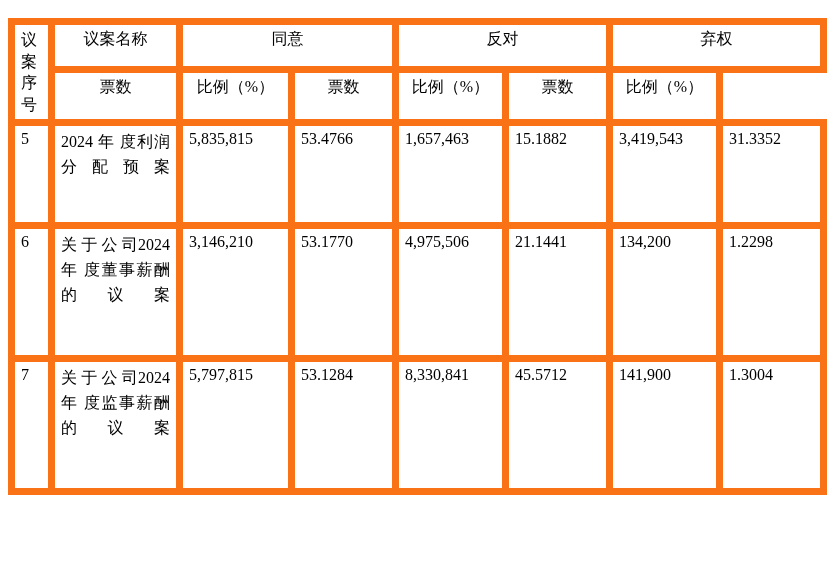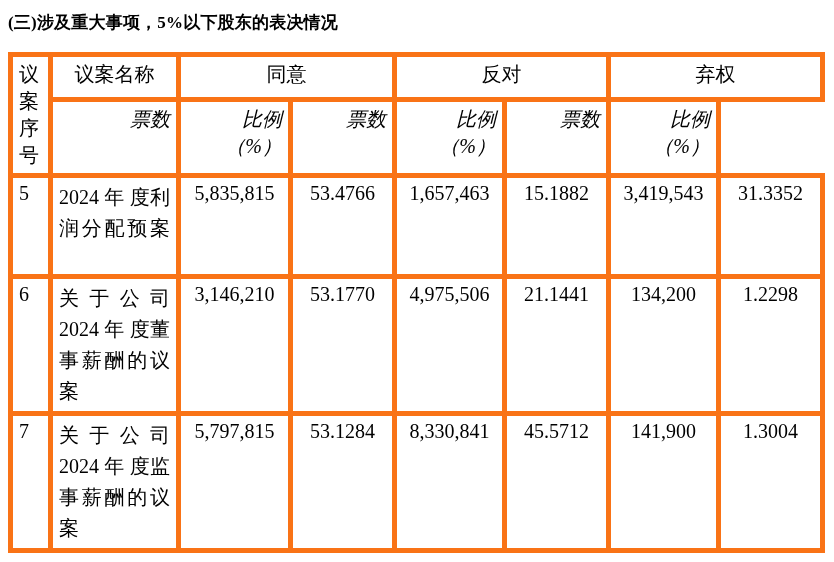--- a/index.html
+++ b/index.html
@@ -31,37 +31,36 @@
     letter-spacing: 0.2px;
   }
   table.vote-table {
     border-collapse: collapse;
     margin: 18px 0 0 8px;
     width: 812px;
     table-layout: fixed;
   }
   table.vote-table th,
   table.vote-table td {
-    border: 5px solid #f97316;
+    border: 7px solid #f97316;
     font-weight: normal;
-    font-size: 20px;
+    font-size: 16px;
     font-family: "Liberation Serif", "DejaVu Serif", serif;
     padding: 4px 6px;
     vertical-align: top;
   }
   th.group-head {
     text-align: center;
     vertical-align: middle;
     height: 26px;
   }
   th.sub-head {
-    text-align: right;
+    text-align: center;
     vertical-align: middle;
     height: 30px;
-    font-style: italic;
   }
   th.seq-head {
     text-align: left;
     vertical-align: middle;
     width: 38px;
     padding-left: 8px;
     line-height: 1.35;
   }
   th.name-head {
     text-align: center;
@@ -79,21 +78,20 @@
   td.name-cell {
     text-align: justify;
     text-align-last: justify;
     vertical-align: top;
     padding-top: 6px;
     padding-left: 12px;
     padding-right: 10px;
     line-height: 1.55;
   }
   td.num-cell {
-    text-align: center;
     vertical-align: top;
     padding-top: 6px;
     white-space: nowrap;
     margin-left: 36px;
   }
   .seq-vertical {
     display: inline-block;
     line-height: 1.35;
   }
   .row-tall td {
@@ -101,21 +99,20 @@
   }
   .row-tall-2 td {
     height: 118px;
   }
 </style>
 </head>
 <body>
 
 <div class="page">
 
-  <div class="section-heading">(三)涉及重大事项，5%以下股东的表决情况</div>
 
   <table class="vote-table">
     <colgroup>
       <col style="width:40px">
       <col style="width:128px">
       <col style="width:112px">
       <col style="width:104px">
       <col style="width:110px">
       <col style="width:104px">
       <col style="width:110px">

